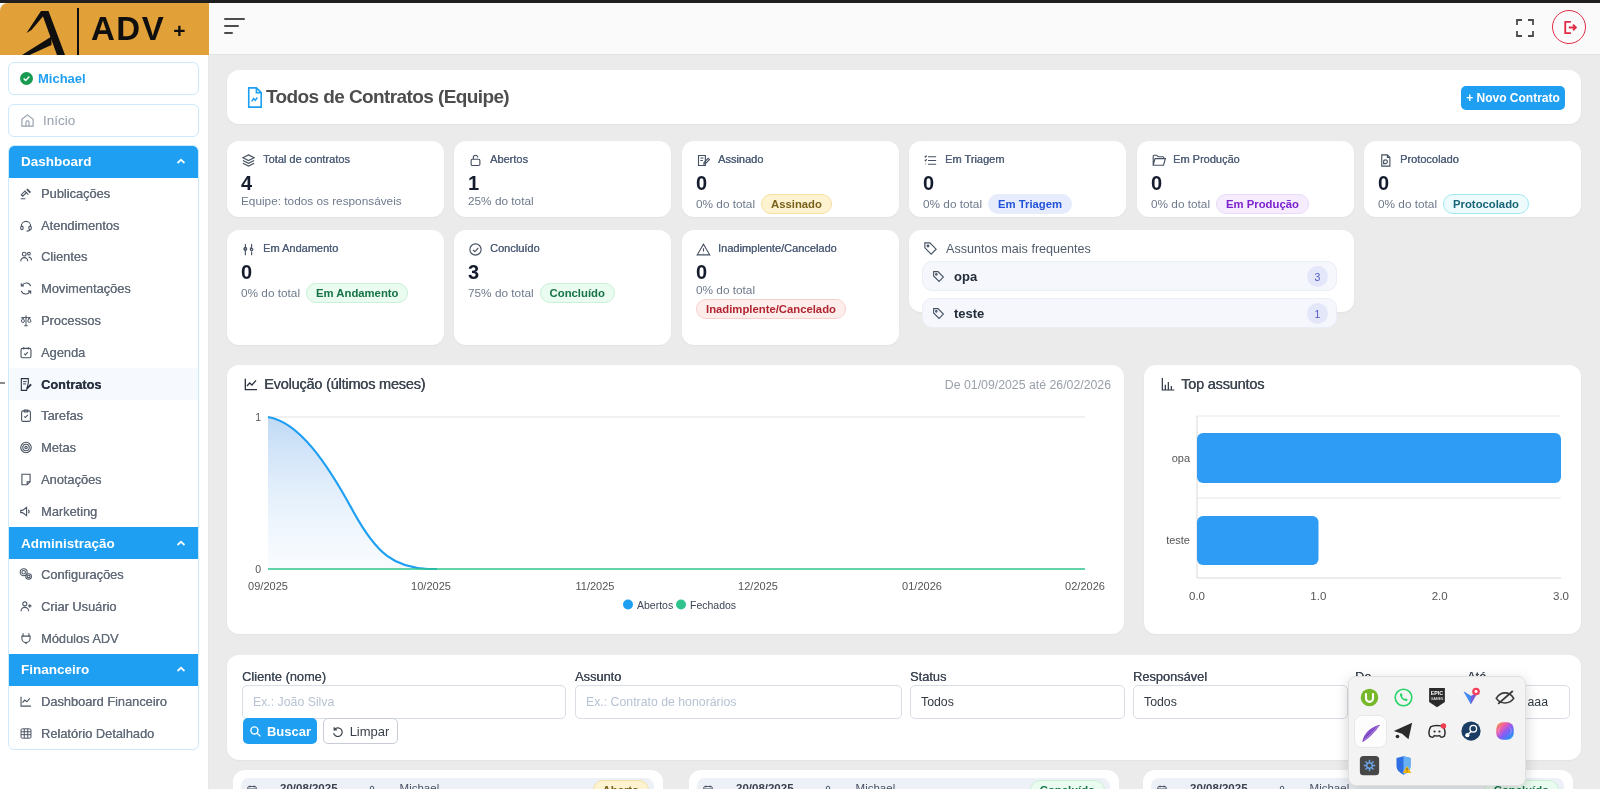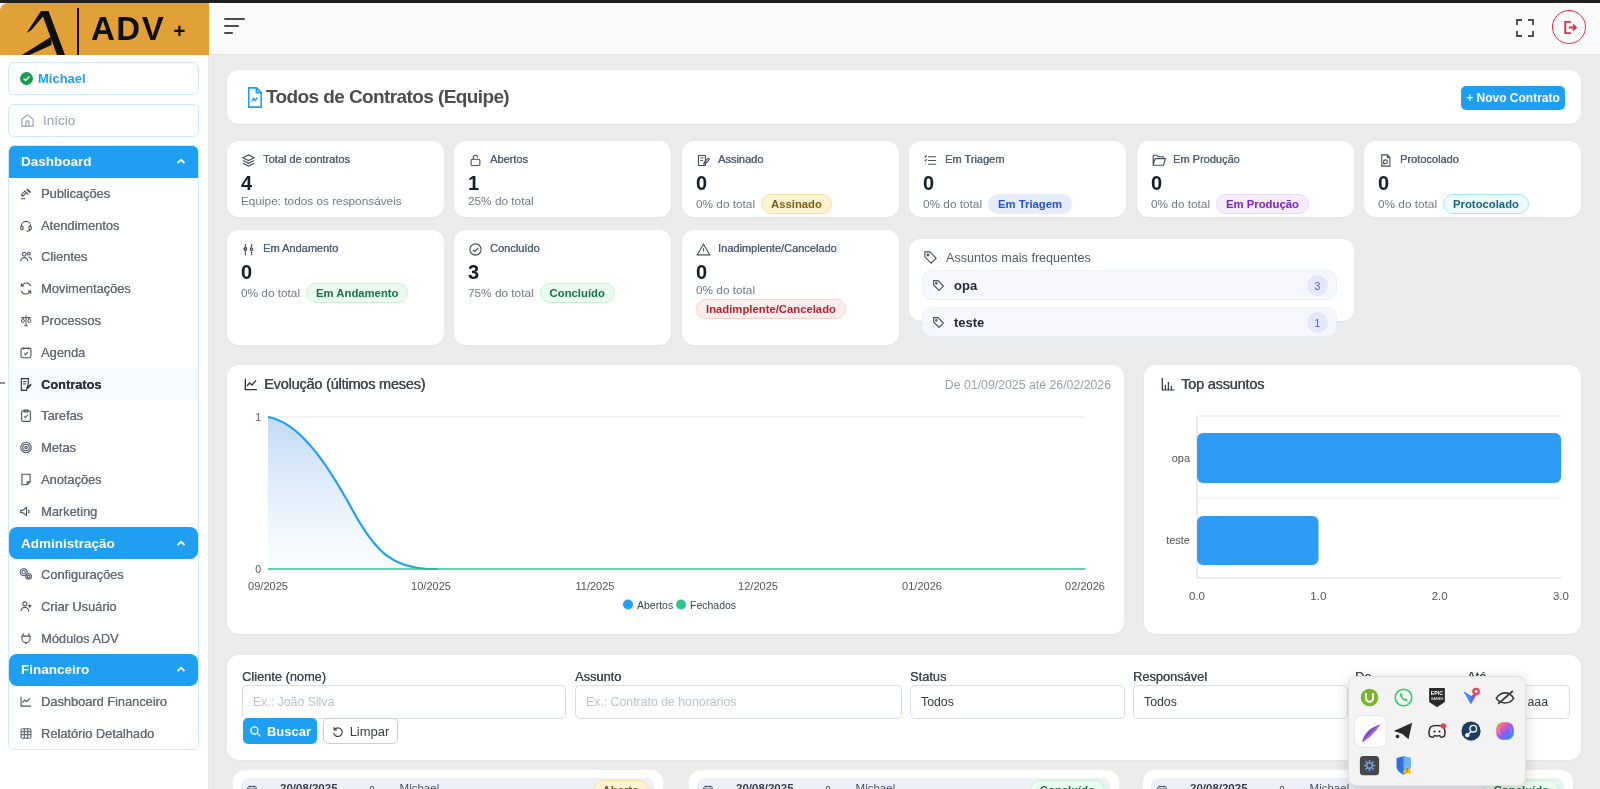--- a/index.html
+++ b/index.html
@@ -18,21 +18,21 @@
 #fsicon { position:absolute; left:1515px; top:18px; }
 #logout { position:absolute; left:1552px; top:10px; width:34px; height:34px; border-radius:50%; border:1.6px solid #e02d45; display:flex; align-items:center; justify-content:center; }
 
 
 #sidebar { position:absolute; left:0; top:55px; width:209px; height:734px; background:#fff; border-right:1px solid #e7e7e7; }
 .sbox { position:absolute; left:8px; width:191px; background:#fff; border:1px solid #cde9fc; border-radius:6px; }
 #userbox { top:7px; height:33px; display:flex; align-items:center; padding-left:11px; gap:5px; }
 #userbox span { color:#1e9ff2; font-weight:bold; font-size:13px; }
 #iniciobox { top:49px; height:33px; display:flex; align-items:center; padding-left:11px; gap:8px; color:#97a0ad; font-size:13.5px; }
 #menubox { top:90px; height:605px; overflow:hidden; }
-.mhead { height:31.5px; background:#1e9ff2; color:#fff; font-size:13.5px; font-weight:bold; display:flex; align-items:center; padding:0 12px; justify-content:space-between;border-radius:8px; }
+.mhead { height:31.5px; background:#1e9ff2; color:#fff; font-size:13.5px; font-weight:bold; display:flex; align-items:center; padding:0 12px; justify-content:space-between; }
 .mhead svg { opacity:.95; }
 .mitem { height:31.8px; display:flex; align-items:center; padding-left:10px; gap:8px; font-size:12.8px; color:#646d7a; background:#fff; text-shadow:0.3px 0 0 currentColor; }
 .mitem.active { color:#2b3342; font-weight:bold; background:#f6fafe; }
 .micon { width:14px; height:14px; display:flex; align-items:center; justify-content:center; color:#4a5462; flex:none; }
 
 
 #main { position:absolute; left:209px; top:55px; width:1391px; height:734px; background:#ebebeb; }
 .card { position:absolute; background:#fff; border-radius:12px; box-shadow:0 1px 2px rgba(0,0,0,.04); }
 
 #titlecard { left:18px; top:15px; width:1354px; height:54px; }
@@ -325,21 +325,21 @@
   </div>
   <div class="card stat" style="left:473px;top:175px;width:217px;height:115px">
     <div class="lab"><svg width="15" height="15" viewBox="0 0 24 24" fill="none" stroke="#445061" stroke-width="1.8">
           <path d="M12 3.5 L22 20.5 H2 Z"></path>
           <path d="M12 10 V15 M12 17.5 V18"></path>
         </svg>Inadimplente/Cancelado</div>
     <div class="num">0</div>
     <div class="sub">0% do total</div>
     <div style="margin-top:2px"><span class="badge b-red">Inadimplente/Cancelado</span></div>
   </div>
-  <div class="card" id="assuntoscard" style="left:700px;top:184px;width:445px;height:82px">
+  <div class="card" id="assuntoscard" style="left:700px;top:175px;width:445px;height:82px">
     <div class="lab" style="display:flex;align-items:center;gap:8px;font-size:12.6px;color:#515c6b;padding:11px 0 0 14px"><svg width="15" height="15" viewBox="0 0 24 24" fill="none" stroke="#445061" stroke-width="1.8">
           <path d="M3 3 H11 L21 13 L13 21 L3 11 Z"></path>
           <circle cx="8" cy="8" r="1.4"></circle>
         </svg>Assuntos mais frequentes</div>
     <div class="arow" style="top:31px">
         <svg width="13" height="13" viewBox="0 0 24 24" fill="none" stroke="#445061" stroke-width="2">
           <path d="M3 3 H11 L21 13 L13 21 L3 11 Z"></path>
           <circle cx="8" cy="8" r="1.4"></circle>
         </svg>
         <b>opa</b>

